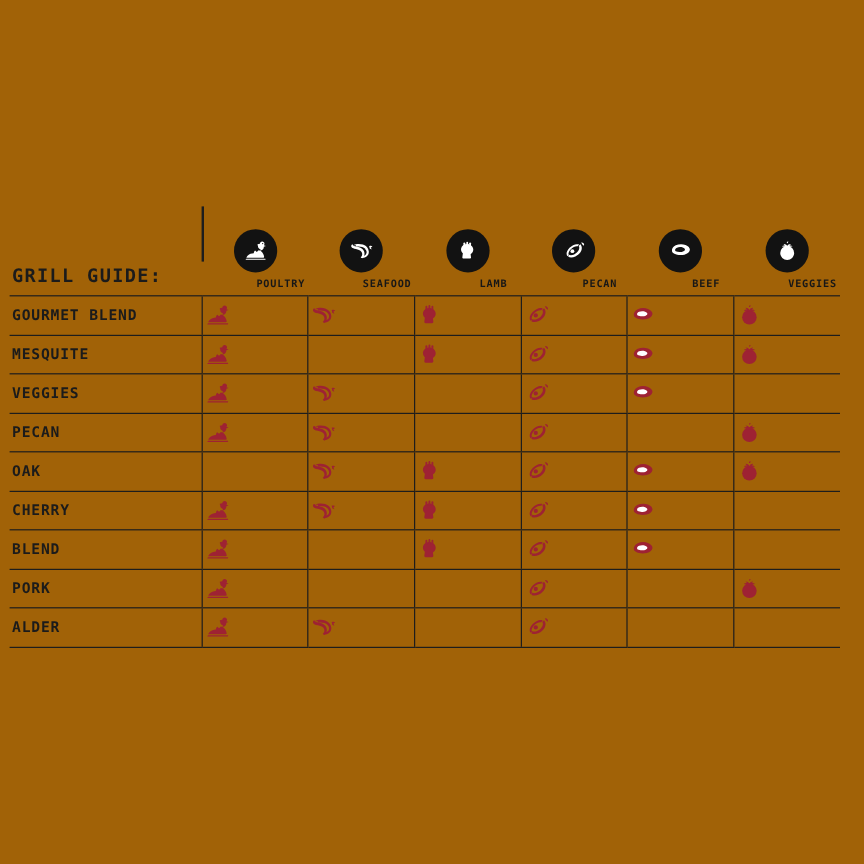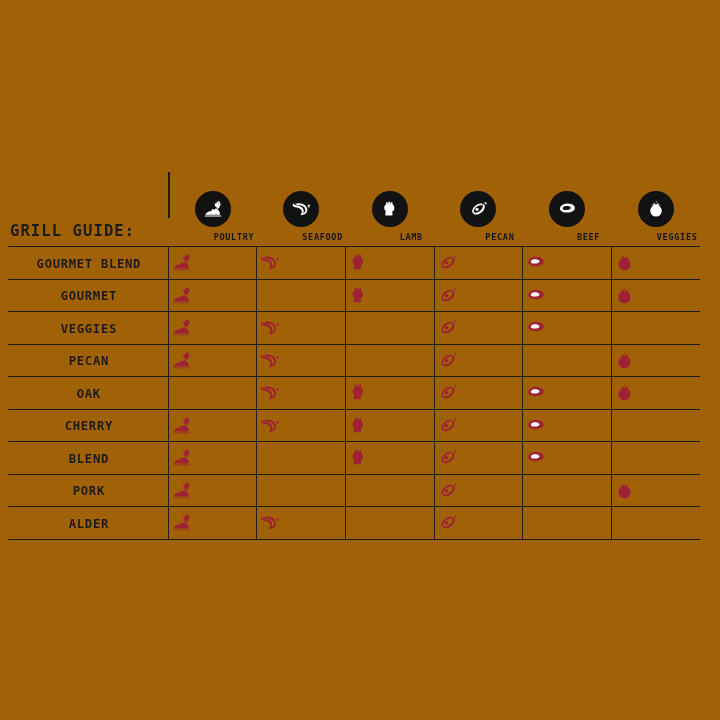--- a/index.html
+++ b/index.html
@@ -99,21 +99,21 @@
     border-bottom: 1.6px solid #1d1d1d;
   }
   tr.data-row td.cell {
     border-left: 1.6px solid #1d1d1d;
   }
   tr.data-row td.cell.last {
     border-right: none;
   }
   tr.data-row td.rowlabel {
     border-left: none;
-    text-align: center;
+    text-align: left;
     padding-left: 2px;
   }
   .row-name {
     font-family: "DejaVu Sans Mono", monospace;
     font-weight: bold;
     font-size: 12.2px;
     letter-spacing: 0.7px;
     color: #1b1b1b;
     white-space: nowrap;
   }
@@ -292,21 +292,21 @@
             </td>
             <td class="cell last">
               <span class="mark">
                 <svg width="25" height="25" viewBox="0 0 24 24">
                   <use href="#m-veggies"></use>
                 </svg>
               </span>
             </td>
           </tr>
           <tr class="data-row">
-            <td class="rowlabel"><span class="row-name">GOURMET</span></td>
+            <td class="rowlabel"><span class="row-name">MESQUITE</span></td>
             <td class="cell">
               <span class="mark">
                 <svg width="25" height="25" viewBox="0 0 24 24">
                   <use href="#m-poultry"></use>
                 </svg>
               </span>
             </td>
             <td class="cell"></td>
             <td class="cell">
               <span class="mark">

